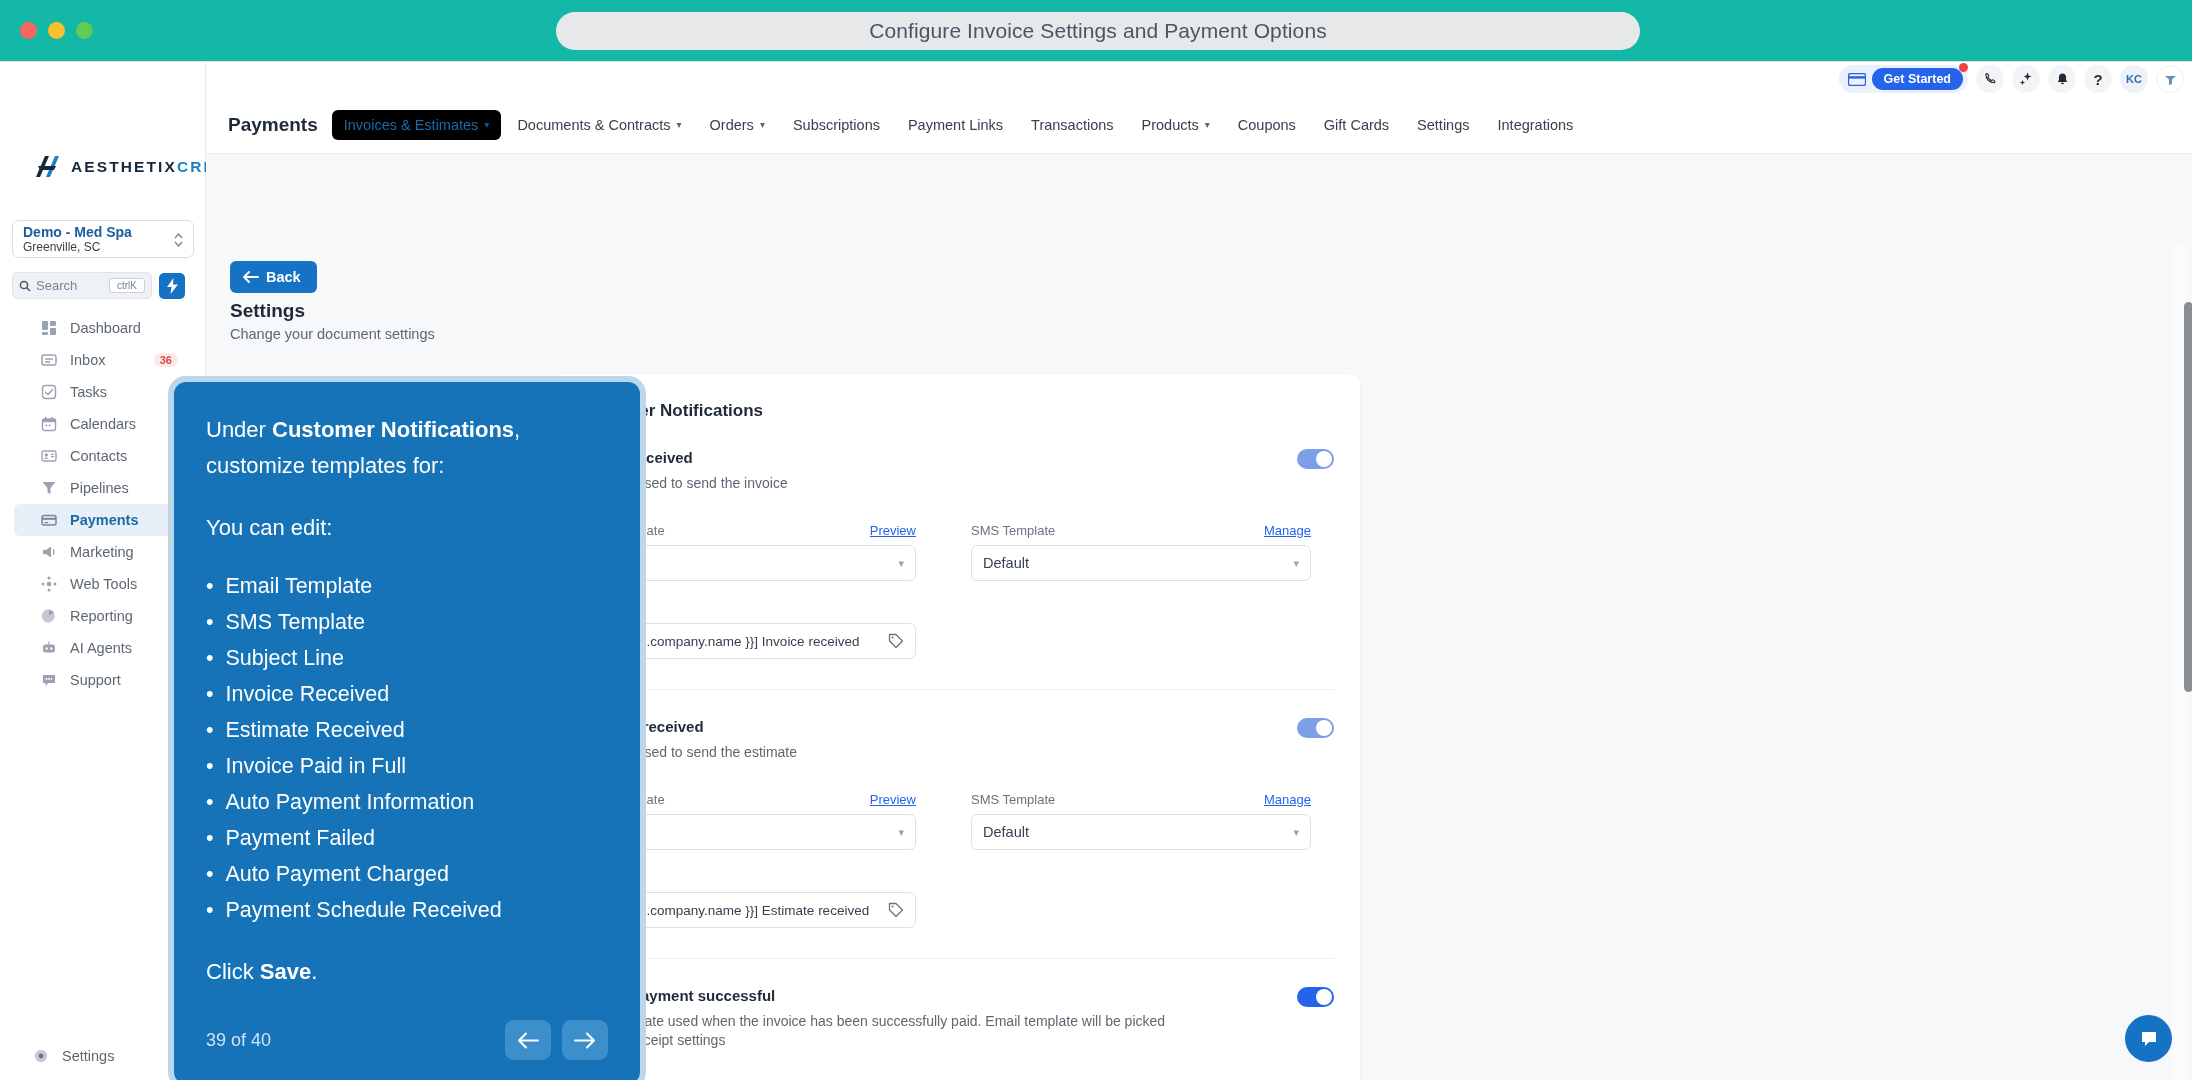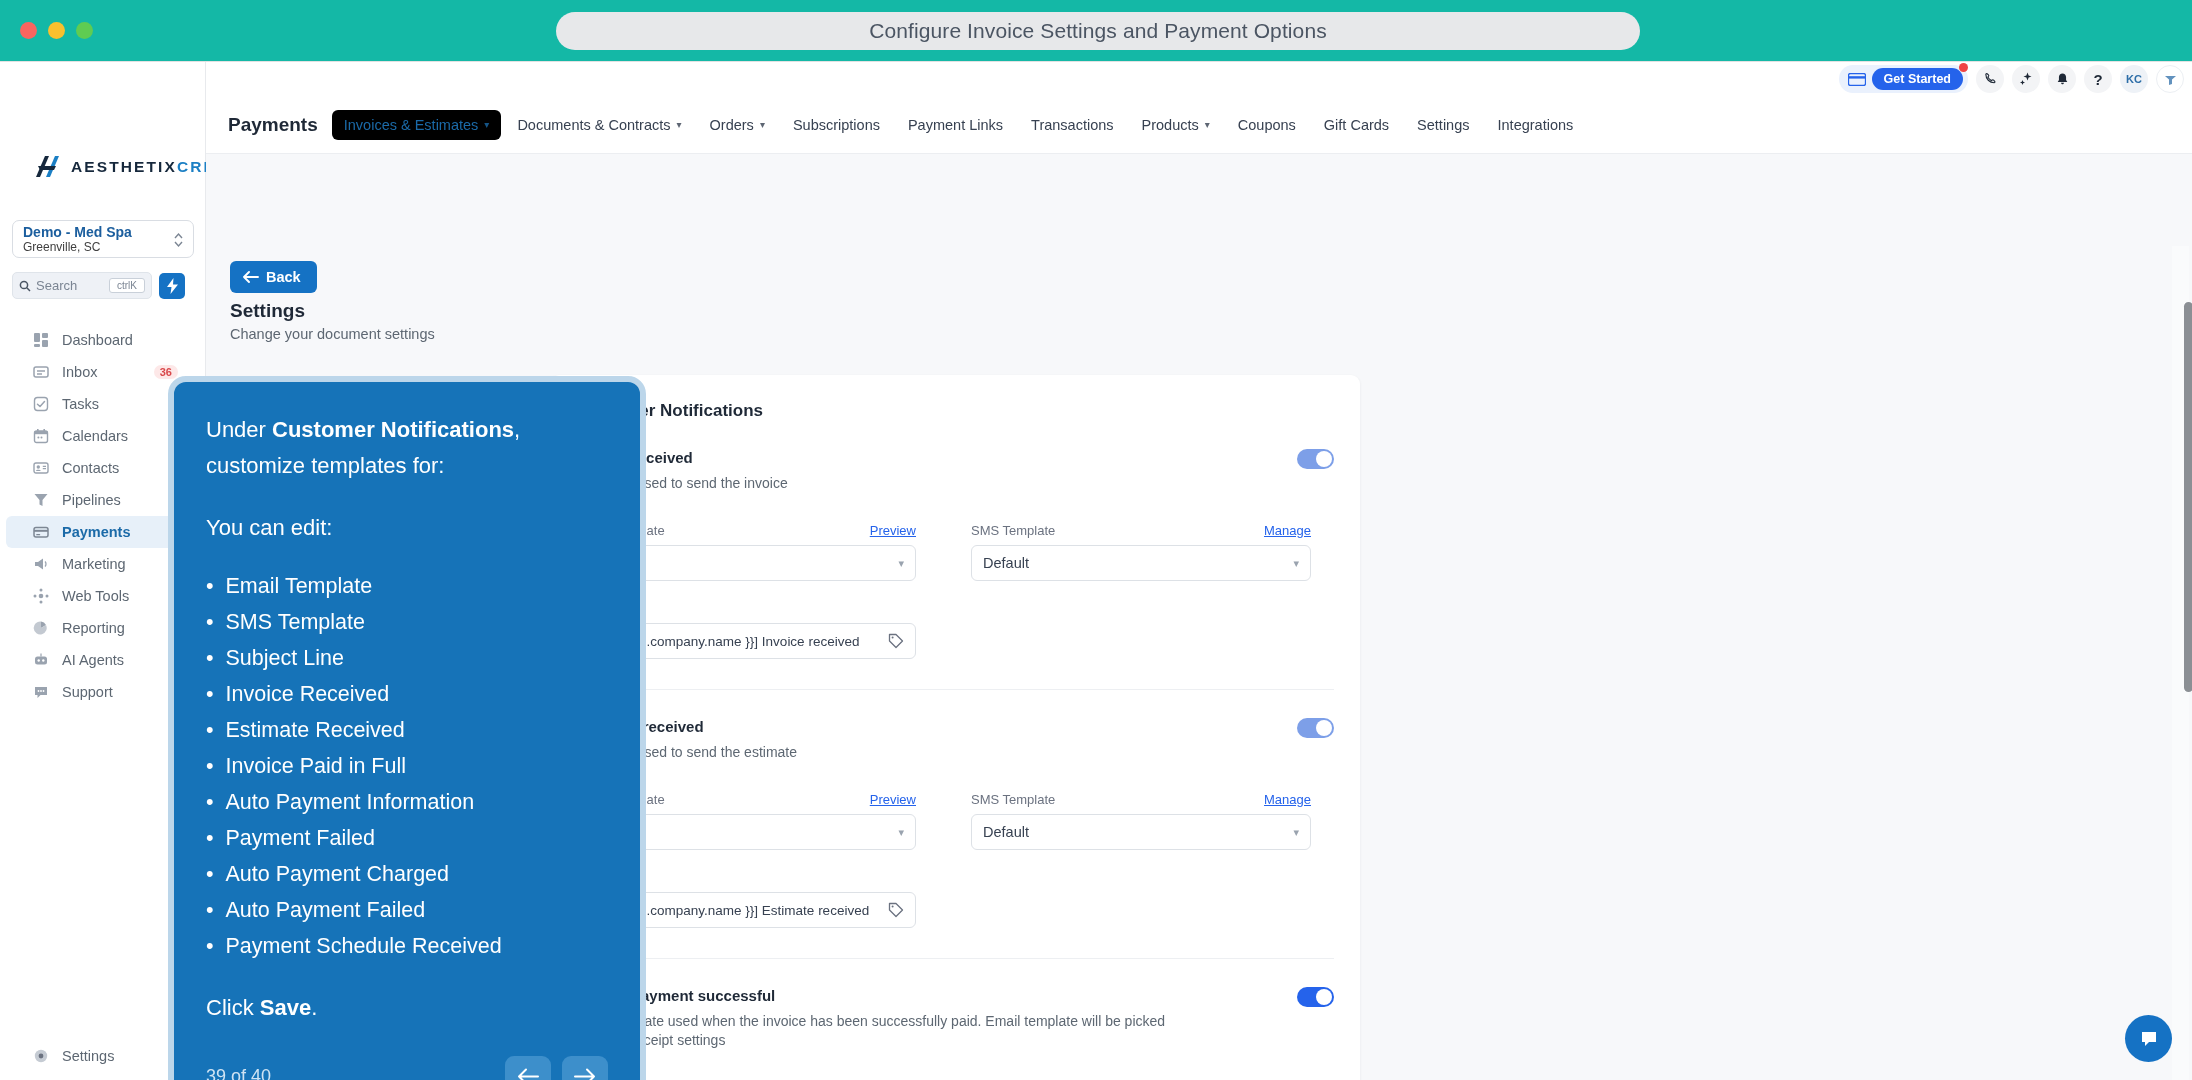--- a/index.html
+++ b/index.html
@@ -60,21 +60,21 @@
   .searchbox .ph { font-size: 13px; color: #7b8593; flex: 1; }
   .kbd {
     font-size: 10px; color: #7b8593; border: 1px solid #c9d0d9;
     border-radius: 3px; padding: 1px 7px; background: #fff;
   }
   .bolt {
     width: 26px; height: 26px; background: #1572c4; border-radius: 5px;
     display: flex; align-items: center; justify-content: center; color: #fff; font-size: 15px;
   }
 
-  .navlist { position: absolute; top: 262px; left: 0; width: 206px; }
+  .navlist { position: absolute; top: 250px; left: 0; width: 206px; padding-left: 8px; }
   .navitem {
     position: relative; height: 32px; display: flex; align-items: center;
     gap: 13px; padding-left: 26px; margin: 0 6px; border-radius: 6px;
   }
   .navitem .ic { width: 17px; height: 17px; display: flex; align-items: center; justify-content: center; color: #9aa3af; }
   .navitem .lb { font-size: 14.5px; color: #5d6772; }
   .navitem.active { background: #e7f0f9; }
   .navitem.active .lb { color: #1b6aa8; font-weight: 700; }
   .navitem.active .ic { color: #7d8794; }
   .badge {
@@ -639,23 +639,20 @@
         <li>
           <span>Auto Payment Information</span>
         </li>
         <li>
           <span>Payment Failed</span>
         </li>
         <li>
           <span>Auto Payment Charged</span>
         </li>
         <li>
-          <span>Auto Payment Failed</span>
-        </li>
-        <li>
           <span>Payment Schedule Received</span>
         </li>
       </ul>
     <p class="savep"><span>Click </span><b>Save</b><span>.</span></p>
     <div class="coach-foot">
       <span class="coach-count">39 of 40</span>
       <div class="coach-btns">
         <div class="coach-btn">
           <svg width="22" height="17" viewBox="0 0 22 17">
               <path d="M21 8.5 H2 M9 1.5 L2 8.5 L9 15.5" fill="none" stroke="#fff" stroke-width="2" stroke-linecap="round" stroke-linejoin="round"></path>

